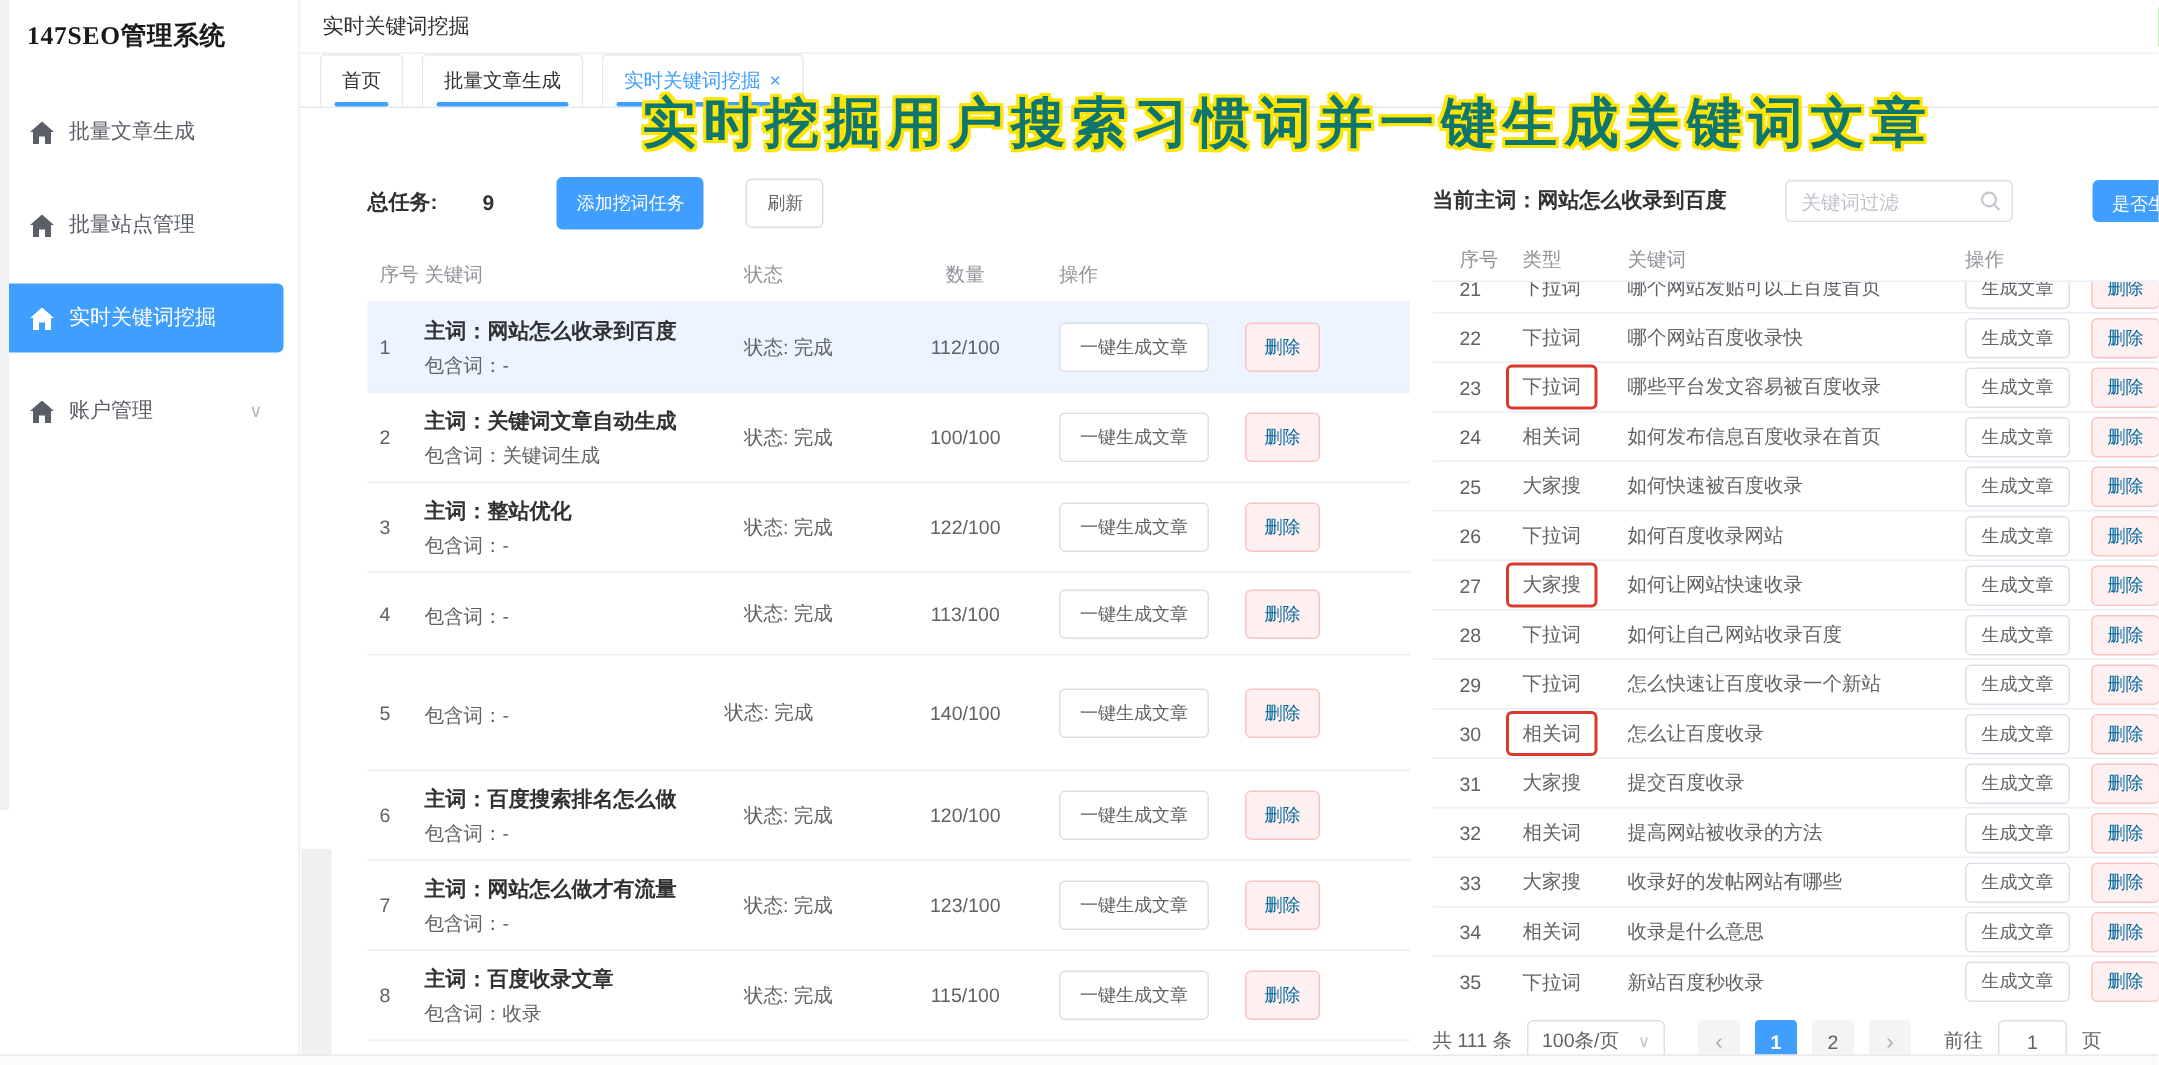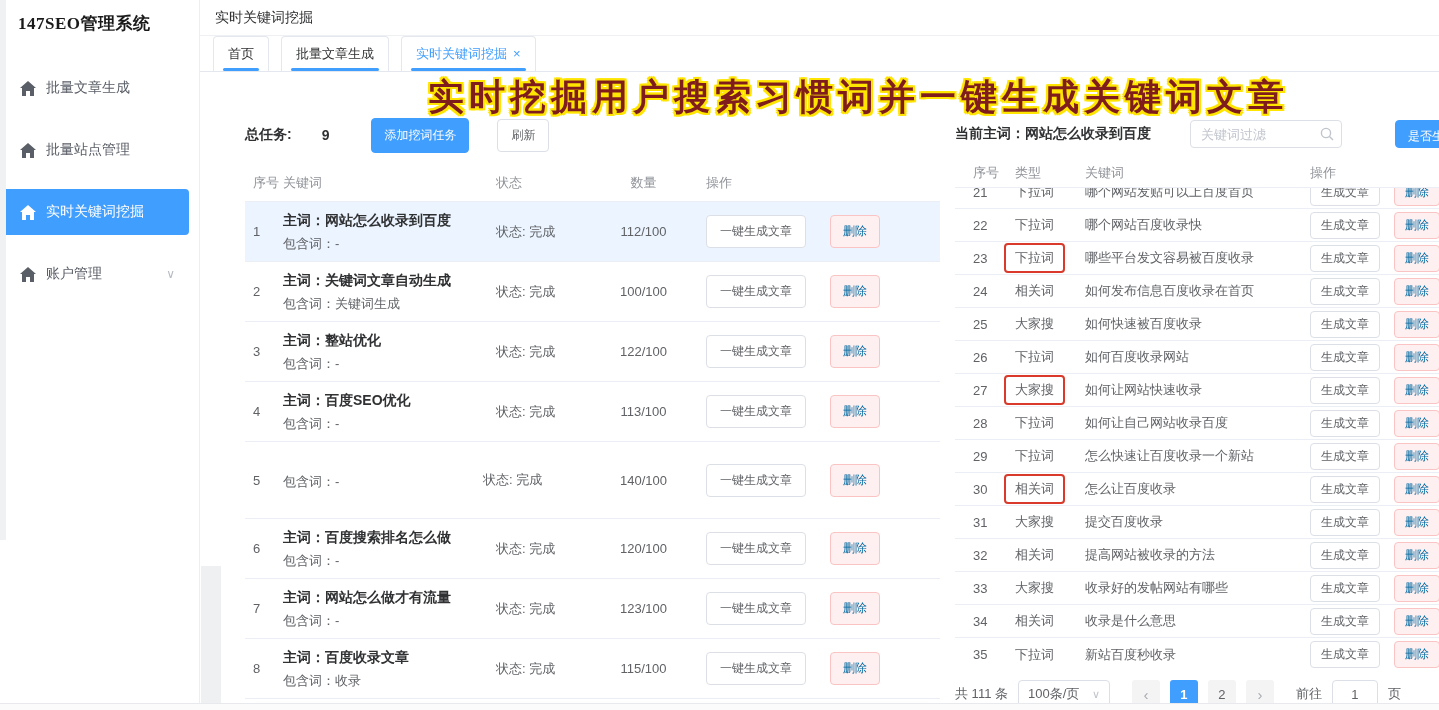--- a/index.html
+++ b/index.html
@@ -33,22 +33,22 @@
     border-bottom:1px solid #e4e7ed; display:flex; align-items:flex-end; padding-left:13px; z-index:4; }
   .tab { position:relative; background:#fff; border:1px solid #e4e7ed; border-bottom:none;
     border-radius:4px 4px 0 0; font-size:13px; color:#303133; padding:8px 14px 8px;
     margin-right:12px; cursor:pointer; }
   .tab::after { content:""; position:absolute; left:9px; right:9px; bottom:0; height:3px;
     background:#409eff; border-radius:2px; }
   .tab.active { color:#409eff; }
   .tab .close { color:#409eff; margin-left:6px; font-size:13px; }
 
   
-  .banner { position:absolute; left:428px; top:73px; z-index:6; white-space:nowrap;
-    font-size:36px; font-weight:900; letter-spacing:5px; color:#7f1d1d;
+  .banner { position:absolute; left:428px; top:58px; z-index:6; white-space:nowrap;
+    font-size:36px; font-weight:900; letter-spacing:5px; color:#0f766e;
     text-shadow:2px 0 #ffe500,-2px 0 #ffe500,0 2px #ffe500,0 -2px #ffe500,
       2px 2px #ffe500,-2px 2px #ffe500,2px -2px #ffe500,-2px -2px #ffe500; }
 
   
   .btn-plain { background:#fff; border:1px solid #dcdfe6; border-radius:4px; color:#606266;
     font-size:12px; padding:7px 13px; cursor:pointer; white-space:nowrap; }
   .btn-danger { background:#fef0f0; border:1px solid #fbc4c4; border-radius:4px; color:#0369a1;
     font-size:12px; padding:7px 12px; cursor:pointer; white-space:nowrap; }
   .btn-primary { background:#409eff; border:1px solid #409eff; border-radius:4px; color:#fff;
     font-size:12px; padding:8px 12px; cursor:pointer; white-space:nowrap;margin-left:12px; }
@@ -233,21 +233,20 @@
     <div class="lc4">122/100</div>
     <div class="lc5">
       <button class="btn-plain">一键生成文章</button>
       <button class="btn-danger">删除</button>
     </div>
   </div>
 
   <div class="lrow">
     <div class="lc1">4</div>
     <div class="lc2">
-      <div class="kw-main">主词：百度SEO优化</div>
       <div class="kw-sub">包含词：-</div>
     </div>
     <div class="lc3">状态: 完成</div>
     <div class="lc4">113/100</div>
     <div class="lc5">
       <button class="btn-plain">一键生成文章</button>
       <button class="btn-danger">删除</button>
     </div>
   </div>
 

